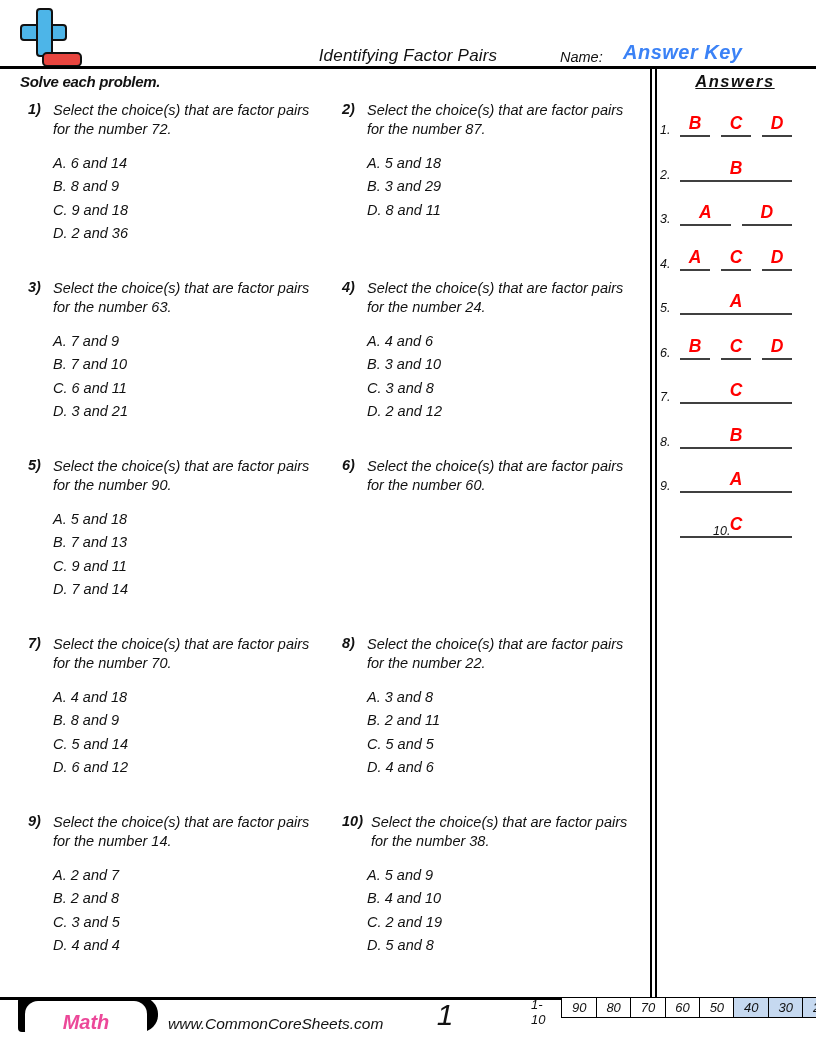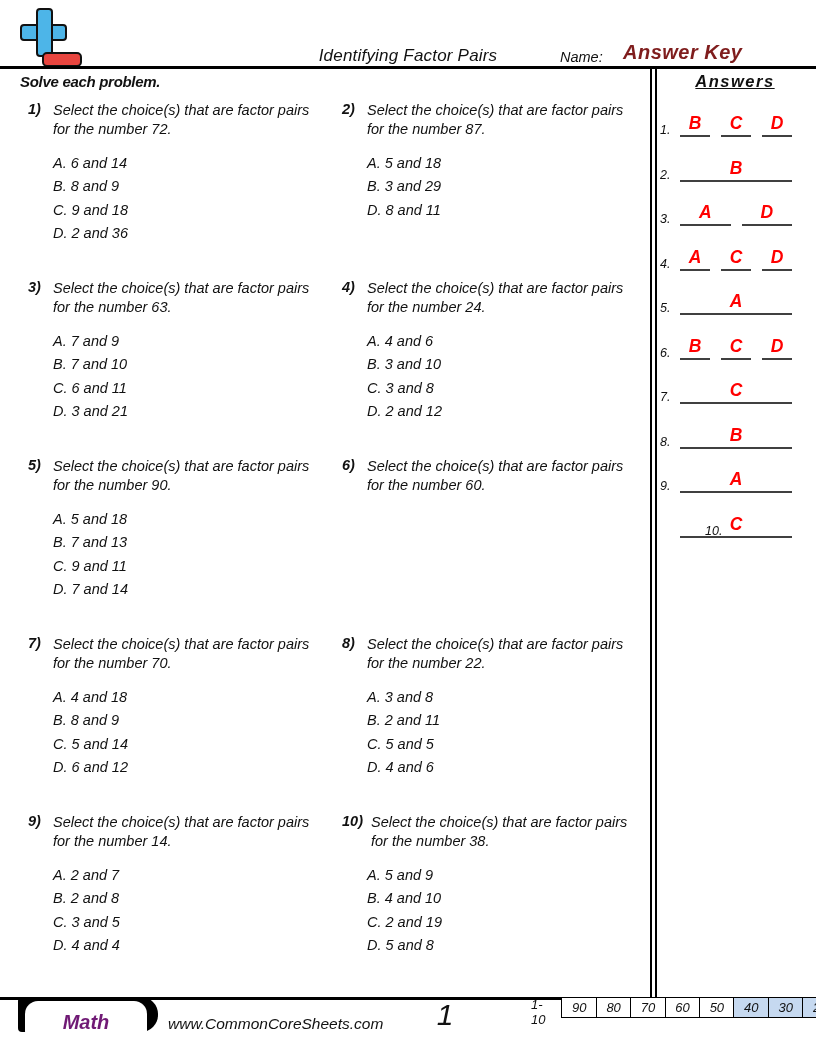--- a/index.html
+++ b/index.html
@@ -15,21 +15,21 @@
             background:#4db5e8; border:2px solid #111; border-radius:4px; }
   .plus-h { position:absolute; left:0; top:16px; width:47px; height:17px;
             background:#4db5e8; border:2px solid #111; border-radius:4px; }
   .plus-core { position:absolute; left:18px; top:18px; width:13px; height:13px; background:#4db5e8; }
   .minus { position:absolute; left:22px; top:44px; width:40px; height:15px;
            background:#e8453f; border:2px solid #111; border-radius:5px; }
   .title { position:absolute; left:0; top:46px; width:816px; text-align:center;
            font-size:17px; letter-spacing:0.2px; }
   .name-label { position:absolute; left:560px; top:49px; font-size:14.5px; }
   .answer-key { position:absolute; left:623px; top:41px; font-size:20px;
-                font-weight:bold; color:#7f1d1d; letter-spacing:0.5px; }
+                font-weight:bold; color:#3b82f6; letter-spacing:0.5px; }
   .header-rule { position:absolute; left:0; top:66px; width:816px; height:3px; background:#000; }
   .instructions { position:absolute; left:20px; top:73px; font-size:15px; font-weight:bold;
                   letter-spacing:-0.3px; }
   
   .question { position:absolute; width:305px; font-size:14.5px; }
   .q-head { display:flex; }
   .q-num { font-weight:bold; min-width:17px; margin-right:8px; white-space:nowrap; }
   .q-text { width:262px; line-height:19px; }
   .choices { margin-left:25px; margin-top:13px; }
   .choice { line-height:23.4px; }
@@ -46,21 +46,21 @@
   .slot { flex:1; border-bottom:2px solid #404040; text-align:center; }
   .a-letter { display:inline-block; font-size:17.5px; font-weight:bold; color:#ff0000;
               line-height:21px; padding-bottom:1px; }
   
   .footer-rule { position:absolute; left:0; top:997px; width:816px; height:2.5px; background:#000; }
   .math-badge { position:absolute; left:18px; top:997px; width:140px; height:35px;
                 background:#000; border-radius:4px 17px 17px 4px; }
   .math-pill { position:absolute; left:7px; top:4px; width:122px; height:43px;
                background:#fff; border-radius:13px; display:flex;
                align-items:center; justify-content:center;
-               font-size:20px; font-weight:bold; color:#701a75;text-align:right; }
+               font-size:20px; font-weight:bold; color:#ec4899;text-align:right; }
   .website { position:absolute; left:168px; top:1015px; font-size:15.5px; }
   .page-num { position:absolute; left:430px; top:998px; width:30px; text-align:center;
               font-size:30px; }
   .score-bar { position:absolute; left:531px; top:997px; display:flex; align-items:flex-start; }
   .score-label { font-size:13px; margin-right:5px; }
   .score-cell { width:37px; height:21px; border:1.5px solid #000; margin-left:-1.5px;
                 display:flex; align-items:center; justify-content:center;
                 font-size:13px; background:#fff; }
   .score-cell.first { margin-left:0; }
   .score-cell.hl { background:#c6d9f0; }
@@ -272,21 +272,21 @@
   </div>
 
   <div class="answer-row" style="top:469px;">
     <span class="a-num">9.</span>
     <div class="slots">
       <div class="slot"><span class="a-letter">A</span></div>
     </div>
   </div>
 
   <div class="answer-row" style="top:514px;">
-    <span class="a-num" style="left:4px;padding-left:43px;">10.</span>
+    <span class="a-num" style="left:12px;padding-left:43px;">10.</span>
     <div class="slots">
       <div class="slot"><span class="a-letter">C</span></div>
     </div>
   </div>
 
   <div class="footer-rule"></div>
   <div class="math-badge">
     <div class="math-pill">Math</div>
   </div>
   <div class="website">www.CommonCoreSheets.com</div>

